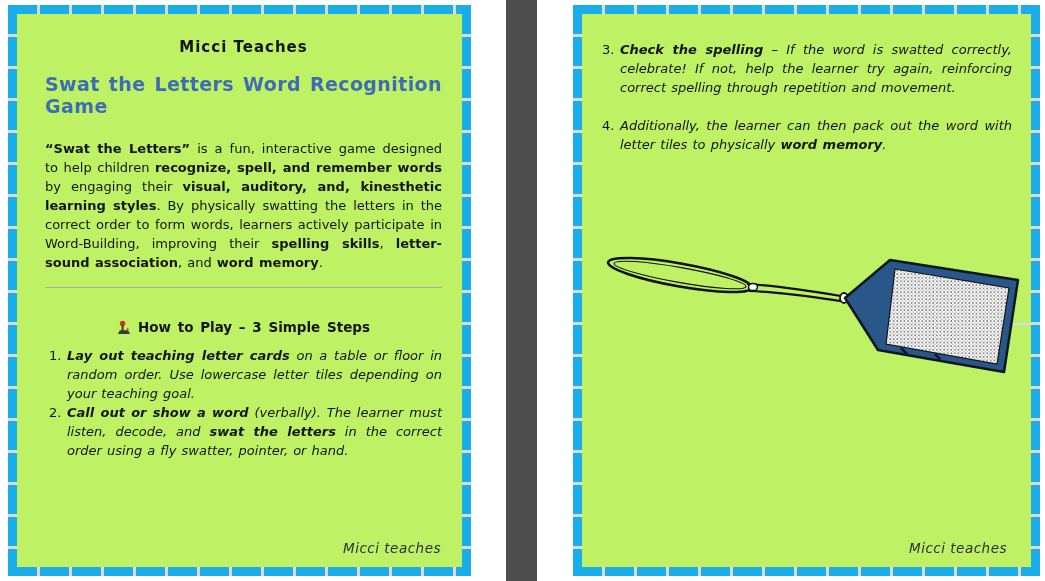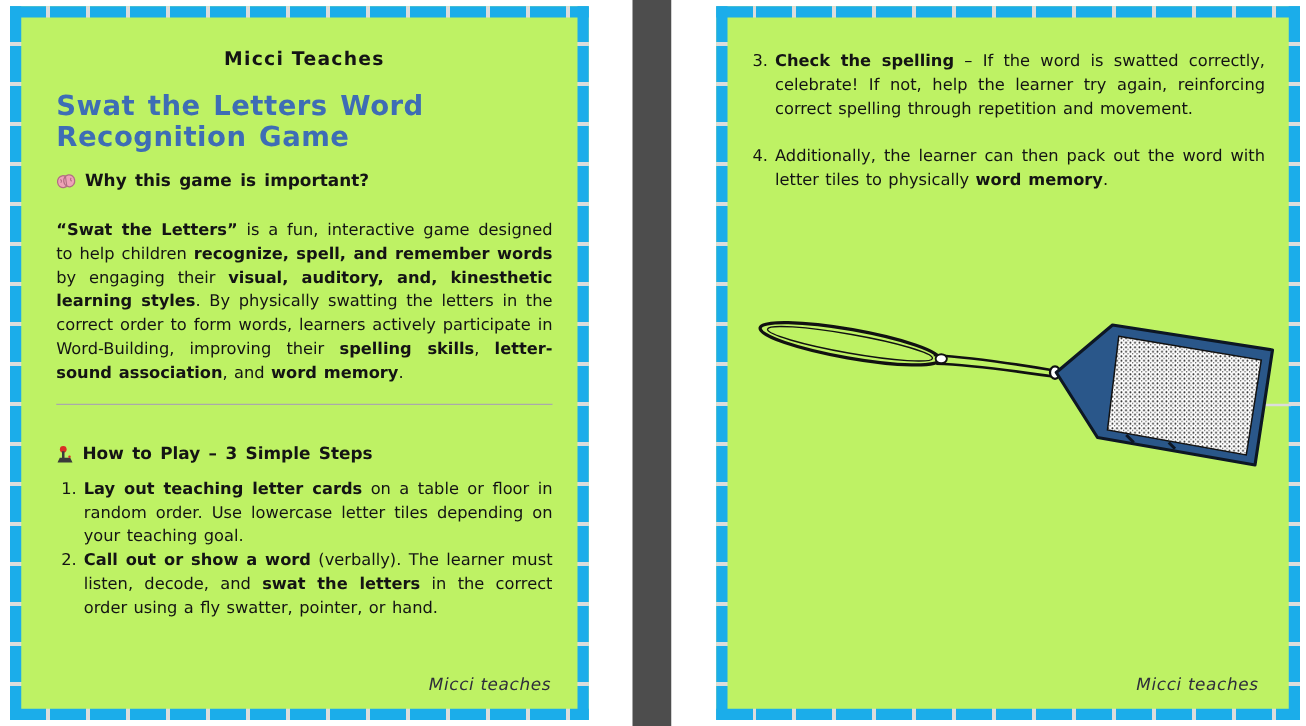--- a/index.html
+++ b/index.html
@@ -26,36 +26,36 @@
   .edge-top{top:0;} .edge-bottom{bottom:0;}
   .edge-left,.edge-right{top:0;bottom:0;width:9px;
     background:repeating-linear-gradient(180deg,var(--page-border) 0 29px,#dcdcdc 29px 32px);}
   .edge-left{left:0;} .edge-right{right:0;}
 
   .content{position:absolute;inset:9px;overflow:hidden;}
   .page-1 .content{padding:24px 20px 0 28px;}
   .page-2 .content{padding:26px 19px 0 20px;}
 
   .brand-header{text-align:center;font-weight:bold;font-size:15px;letter-spacing:1px;}
-  .doc-title{color:var(--title-blue);font-weight:bold;font-size:22px;letter-spacing:.4px;margin-top:17px;word-spacing:2px;}
+  .doc-title{color:var(--title-blue);font-weight:bold;font-size:19px;letter-spacing:.4px;margin-top:17px;word-spacing:2px;}
 
   .section-heading{display:flex;align-items:center;gap:7px;font-weight:bold;font-size:13.5px;margin-top:14px;word-spacing:2px;}
   .section-heading .icon{flex:0 0 auto;display:inline-flex;}
 
   .para{font-size:13px;line-height:19px;text-align:justify;margin-top:22px;word-spacing:1px;}
 
   .rule{border:none;border-top:1px solid var(--rule-gray);margin-top:15px;}
 
-  .how-heading{margin-top:31px;}
+  .how-heading{margin-top:31px;justify-content:center;}
 
   .steps{margin-top:11px;}
   .page-1 .steps{padding-left:4px;}
   .step{display:flex;font-size:13px;line-height:19px;}
   .step .num{flex:0 0 18px;text-align:left;}
-  .step .step-text{flex:1;text-align:justify;word-spacing:1px;}
+  .step .step-text{flex:1;text-align:justify;word-spacing:1px;font-style:italic;}
   .step.gap{margin-top:19px;}
 
   .footer{position:absolute;bottom:20px;font-style:italic;font-size:13.5px;color:#2e2e3a;letter-spacing:.5px;}
   .page-1 .footer{right:30px;}
   .page-2 .footer{right:33px;}
 
   .swatter{position:absolute;left:10px;top:243px;width:450px;height:175px;}
 
   b{font-weight:bold;}
 </style>
@@ -68,32 +68,20 @@
   <div class="edge edge-top"></div>
   <div class="edge edge-bottom"></div>
   <div class="edge edge-left"></div>
   <div class="edge edge-right"></div>
 
   <div class="content">
     <div class="brand-header">Micci Teaches</div>
 
     <div class="doc-title">Swat the Letters Word Recognition Game</div>
 
-    <div class="section-heading">
-      <span class="icon">
-        <svg width="16" height="14" viewBox="0 0 16 14">
-          <g transform="rotate(-8 8 7)">
-            <ellipse cx="5.4" cy="7" rx="4.4" ry="4.8" fill="#efa3b8" stroke="#b26e84" stroke-width="1"></ellipse>
-            <ellipse cx="10.4" cy="7" rx="4.4" ry="4.8" fill="#efa3b8" stroke="#b26e84" stroke-width="1"></ellipse>
-            <path d="M7.9,2.4 V11.6 M3.5,5 q1.5,1 0,2.6 M12.3,5 q-1.5,1 0,2.6" stroke="#b26e84" stroke-width="0.9" fill="none"></path>
-          </g>
-        </svg>
-      </span>
-      <span>Why this game is important?</span>
-    </div>
 
     <div class="para"><b>“Swat the Letters”</b><span> is a fun, interactive game designed to help children </span><b>recognize, spell, and remember words</b><span> by engaging their </span><b>visual, auditory, and, kinesthetic learning styles</b><span>. By physically swatting the letters in the correct order to form words, learners actively participate in Word-Building,  improving their </span><b>spelling skills</b><span>, </span><b>letter-sound association</b><span>, and </span><b>word memory</b><span>.</span></div>
 
 
     <hr class="rule">
 
     <div class="section-heading how-heading">
       <span class="icon">
         <svg width="14" height="15" viewBox="0 0 14 15">
           <circle cx="5.6" cy="3.4" r="2.7" fill="#d93025"></circle>

